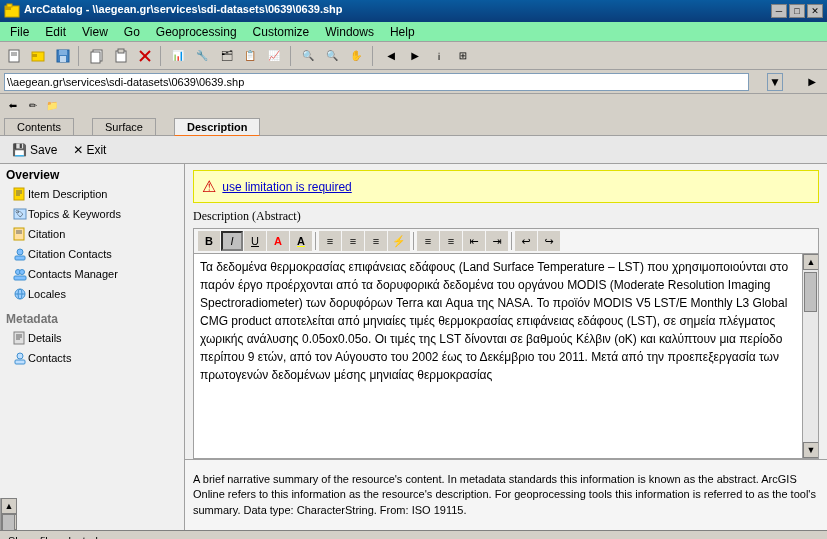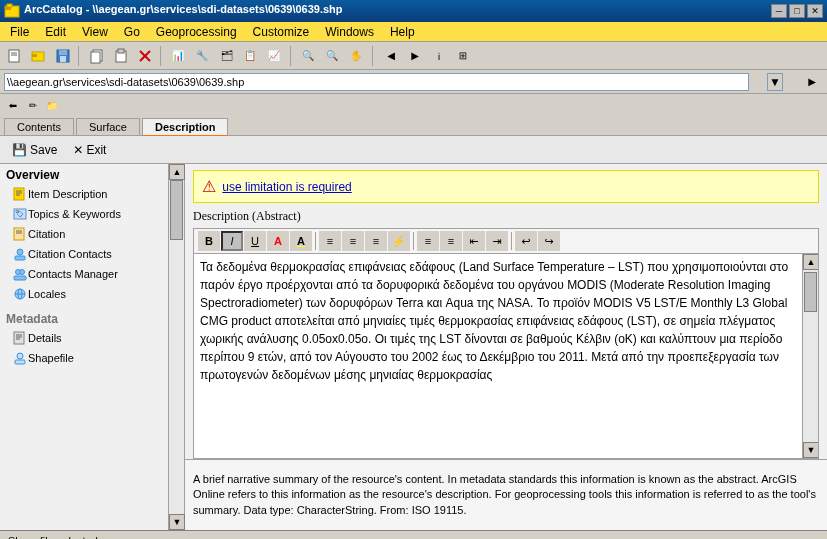--- a/index.html
+++ b/index.html
@@ -20,21 +20,21 @@
     .title-bar-text { font-size: 11px; font-weight: bold; color: white; }
     .title-bar-buttons { display: flex; gap: 2px; }
     .tb-btn {
       width: 16px; height: 14px; background: #c0c0c0; border: 1px solid #808080;
       font-size: 9px; cursor: pointer; display: flex; align-items: center; justify-content: center;
       color: #000;
     }
 
     
     .menu-bar {
-      background: #fde047;
+      background: #86efac;
       display: flex;
       align-items: center;
       padding: 2px 4px;
       border-bottom: 1px solid #a0a0a0;
       height: 20px;
       gap: 4px;
     }
     .menu-item { font-size: 12px; padding: 1px 6px; cursor: pointer; color: #000; }
 
     
@@ -92,21 +92,21 @@
     
     .tab-bar {
       display: flex;
       background: #d4d0c8;
       padding: 2px 4px 0 4px;
       border-bottom: 1px solid #a0a0a0;
     }
     .tab {
       padding: 2px 12px; border: 1px solid #a0a0a0;
       background: #d4d0c8; cursor: pointer; font-size: 11px;
-      border-bottom: none; margin-right: 2px; position: relative;
+      border-bottom: none; margin-right: 18px; position: relative;
     }
     .tab.active {
       background: #f0f0f0; border-bottom: 1px solid #f97316;
       z-index: 1; margin-bottom: -1px; font-weight: bold;
     }
 
     
     .main-content {
       display: flex;
       flex-direction: column;
@@ -248,20 +248,21 @@
     
     .metadata-header {
       font-size: 12px; font-weight: bold;
       padding: 8px 6px 2px 6px;
       color: #737373;
     }
 
     
     .sidebar-outer {
       display: flex;
+      flex-direction: column;
       width: 185px;
       border-right: 1px solid #a0a0a0;
       flex-shrink: 0;
     }
     .sidebar-inner {
       flex: 1;
       overflow: hidden;
     }
     .sidebar-vscroll {
       width: 16px;
@@ -495,21 +496,21 @@
           <span>Details</span>
         </div>
 
         <div class="sidebar-item">
           <div class="sidebar-item-icon">
             <svg width="14" height="14">
                 <circle cx="7" cy="5" r="3" fill="#c0e0ff" stroke="#4090d0"></circle>
                 <rect x="2" y="9" width="10" height="4" fill="#c0e0ff" stroke="#4090d0" rx="1"></rect>
               </svg>
           </div>
-          <span>Shapefile</span>
+          <span>Contacts</span>
         </div>
       </div>
       <div class="sidebar-vscroll">
         <div class="vscroll-btn">▲</div>
         <div class="vscroll-track">
           <div class="vscroll-thumb"></div>
         </div>
         <div class="vscroll-btn">▼</div>
       </div>
     </div>

